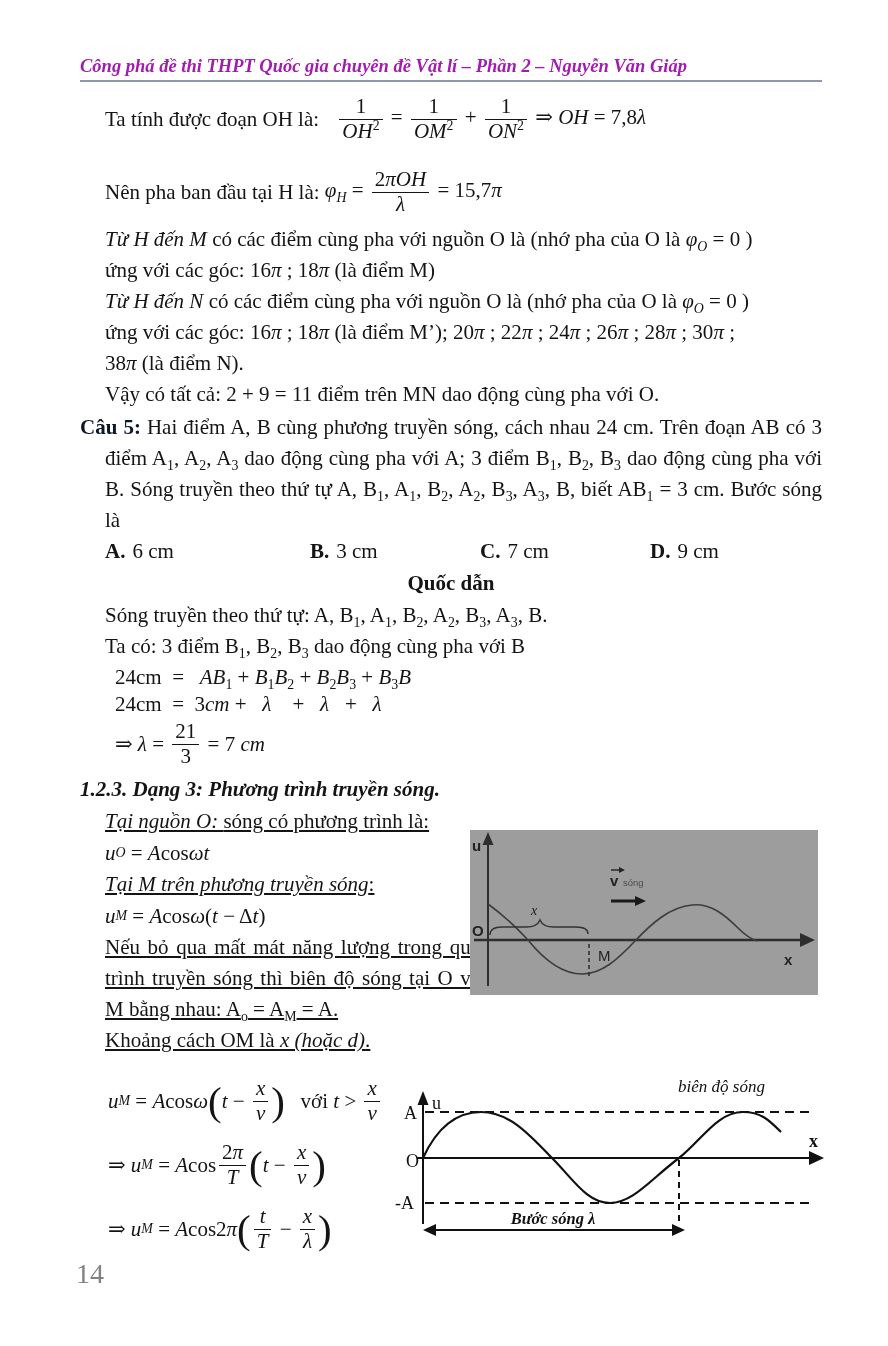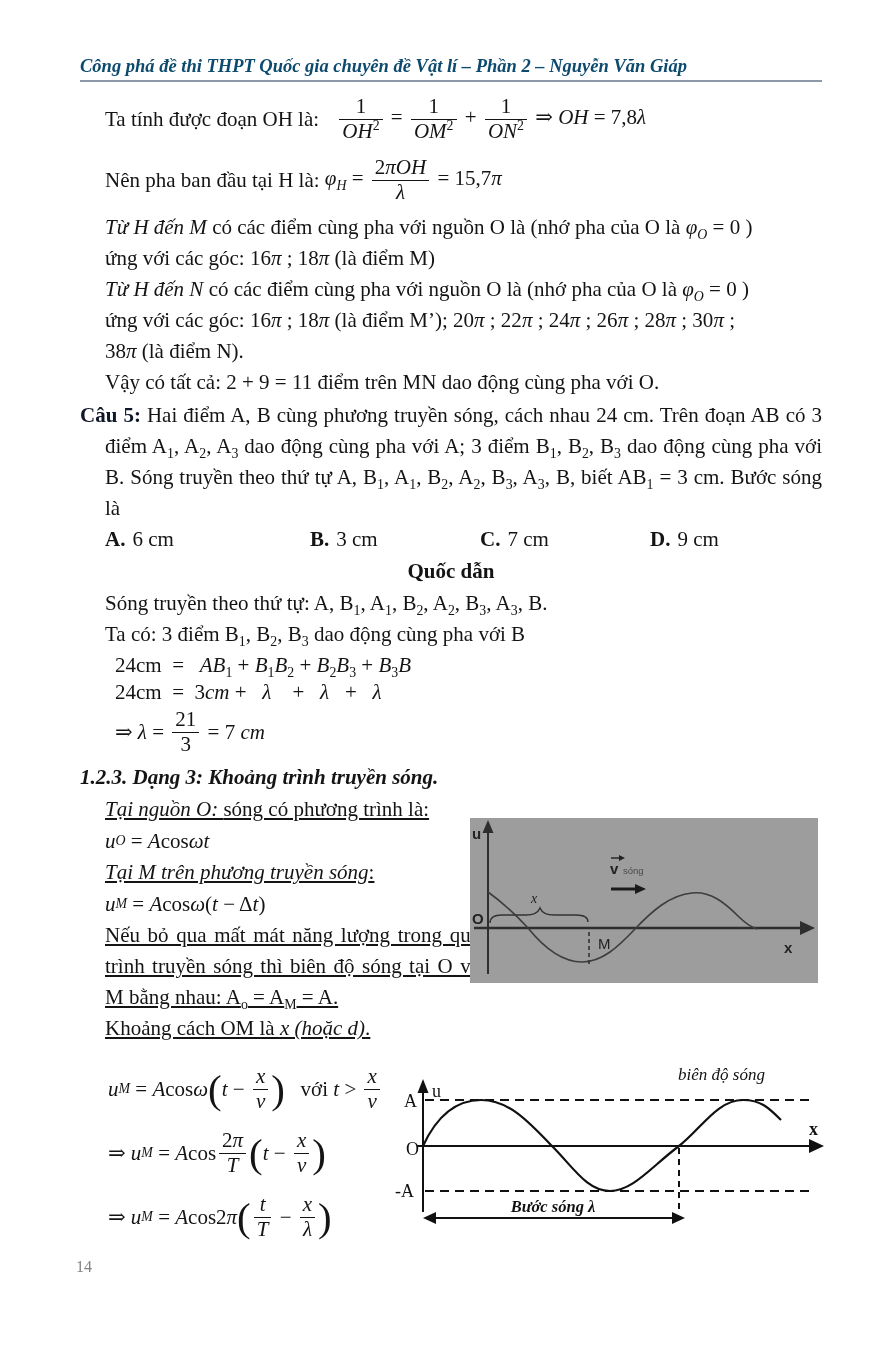--- a/index.html
+++ b/index.html
@@ -1,28 +1,28 @@
 <!DOCTYPE html>
 <html><head>
 <meta charset="utf-8">
 <style>
   html,body{margin:0;padding:0;background:#ffffff;}
   .page{position:relative;width:888px;height:1346px;background:#fff;overflow:hidden;
         font-family:"Liberation Serif","DejaVu Serif",serif;font-size:21px;color:#141414;}
   .content{margin:0 66px 0 80px;}
   .hdr{padding-top:56px;padding-bottom:3px;border-bottom:2px solid #8d99a8;
-       color:#0c4a6e;font-size:18.5px;font-weight:bold;font-style:italic;}
+       color:#a21caf;font-size:18.5px;font-weight:bold;font-style:italic;}
   .it{font-style:italic;}
   sub{font-size:66%;line-height:0;}
   sup{font-size:66%;line-height:0;}
   .frac{display:inline-block;text-align:center;vertical-align:middle;margin:0 3px;line-height:1.12;}
   .fnum{display:block;border-bottom:1.4px solid #141414;padding:0 3px;}
   .fden{display:block;padding:0 3px;}
   .bigp{font-size:195%;font-weight:400;font-family:"Liberation Serif",serif;}
-  .mrow{display:flex;align-items:center;margin-left:25px;white-space:pre-wrap;}
+  .mrow{display:flex;align-items:center;margin-left:25px;white-space:pre-wrap;margin-top:12px;}
   .row1{margin-top:8px;min-height:58px;gap:12px;}
   .row2{min-height:64px;}
   .body-p{margin:0 0 0 25px;line-height:31px;}
   .q{margin:2px 0 0 0;padding-left:25px;text-indent:-25px;line-height:31px;text-align:justify;}
   .qlabel{font-weight:bold;color:#0f172a;}
   .opts{display:grid;grid-template-columns:205px 170px 170px auto;margin-left:25px;line-height:31px;}
   .opt b{font-weight:bold;}
   .opt span{margin-left:7px;}
   .center-h{text-align:center;font-weight:bold;line-height:33px;}
   .ans{font-weight:bold;margin-left:25px;line-height:31px;}
@@ -33,21 +33,21 @@
   .h123{font-weight:bold;font-style:italic;line-height:34px;margin-top:2px;}
   .sec{position:relative;}
   .sec-left{width:375px;margin-left:25px;}
   .sec-left .tp{line-height:31px;margin:0;text-align:justify;text-decoration:underline;}
   .fl{min-height:32px;display:flex;align-items:center;white-space:pre-wrap;}
   .fig1{position:absolute;left:390px;top:24px;}
   .bot{position:relative;margin-top:14px;height:225px;}
   .bot-left{margin-left:28px;width:300px;}
   .bfl{display:flex;align-items:center;min-height:62px;white-space:pre-wrap;margin-bottom:2px;}
   .fig2{position:absolute;left:315px;top:2px;}
-  .pagenum{position:absolute;left:76px;top:1258px;color:#828282;font-size:16px;}
+  .pagenum{position:absolute;left:76px;top:1258px;color:#828282;font-size:28px;}
   svg text{font-family:"Liberation Sans","DejaVu Sans",sans-serif;}
   svg .serif{font-family:"Liberation Serif","DejaVu Serif",serif;}
 </style>
 </head>
 <body>
 
 <div class="page">
   <div class="content">
 
     <div class="hdr">
@@ -79,21 +79,21 @@
     <div class="center-h">Quốc dẫn</div>
     <p class="sline" style="margin-top:0;margin-bottom:0"><span>Sóng truyền theo thứ tự: A, B</span><sub>1</sub><span>, A</span><sub>1</sub><span>, B</span><sub>2</sub><span>, A</span><sub>2</sub><span>, B</span><sub>3</sub><span>, A</span><sub>3</sub><span>, B.</span></p>
     <p class="sline" style="margin-top:0;margin-bottom:0"><span>Ta có: 3 điểm B</span><sub>1</sub><span>, B</span><sub>2</sub><span>, B</span><sub>3</sub><span> dao động cùng pha với B</span></p>
 
     <div class="eqs">
       <div class="eq"><span>24cm  =   </span><span class="it">AB</span><sub>1</sub><span> + </span><span class="it">B</span><sub>1</sub><span class="it">B</span><sub>2</sub><span> + </span><span class="it">B</span><sub>2</sub><span class="it">B</span><sub>3</sub><span> + </span><span class="it">B</span><sub>3</sub><span class="it">B</span></div>
       <div class="eq"><span>24cm  =  3</span><span class="it">cm</span><span> +   </span><span class="it">λ</span><span>    +   </span><span class="it">λ</span><span>   +   </span><span class="it">λ</span></div>
       <div class="eq3"><span>⇒ </span><span class="it">λ</span><span> = </span><span class="frac"><span class="fnum"><span>21</span></span><span class="fden"><span>3</span></span></span><span> = 7 </span><span class="it">cm</span></div>
     </div>
 
-    <div class="h123">1.2.3. Dạng 3: Khoảng trình truyền sóng.</div>
+    <div class="h123">1.2.3. Dạng 3: Phương trình truyền sóng.</div>
 
     <div class="sec">
       <div class="sec-left">
         <p class="tp"><span class="it">Tại nguồn O: </span><span>sóng có phương trình là:</span></p>
         <div class="fl"><span class="it">u</span><sub class="it">O</sub><span> = </span><span class="it">A</span><span>cos</span><span class="it">ωt</span></div>
         <p class="tp"><span class="it">Tại M trên phương truyền sóng</span><span>:</span></p>
         <div class="fl"><span class="it">u</span><sub class="it">M</sub><span> = </span><span class="it">A</span><span>cos</span><span class="it">ω</span><span>(</span><span class="it">t</span><span> − Δ</span><span class="it">t</span><span>)</span></div>
         <p class="tp"><span>Nếu bỏ qua mất mát năng lượng trong quá trình truyền sóng thì biên độ sóng tại O và  M bằng nhau: A</span><sub>o</sub><span> = A</span><sub>M</sub><span> = A.</span></p>
         <p class="tp"><span>Khoảng cách OM là </span><span class="it">x (hoặc d)</span><span>.</span></p>
       </div>

